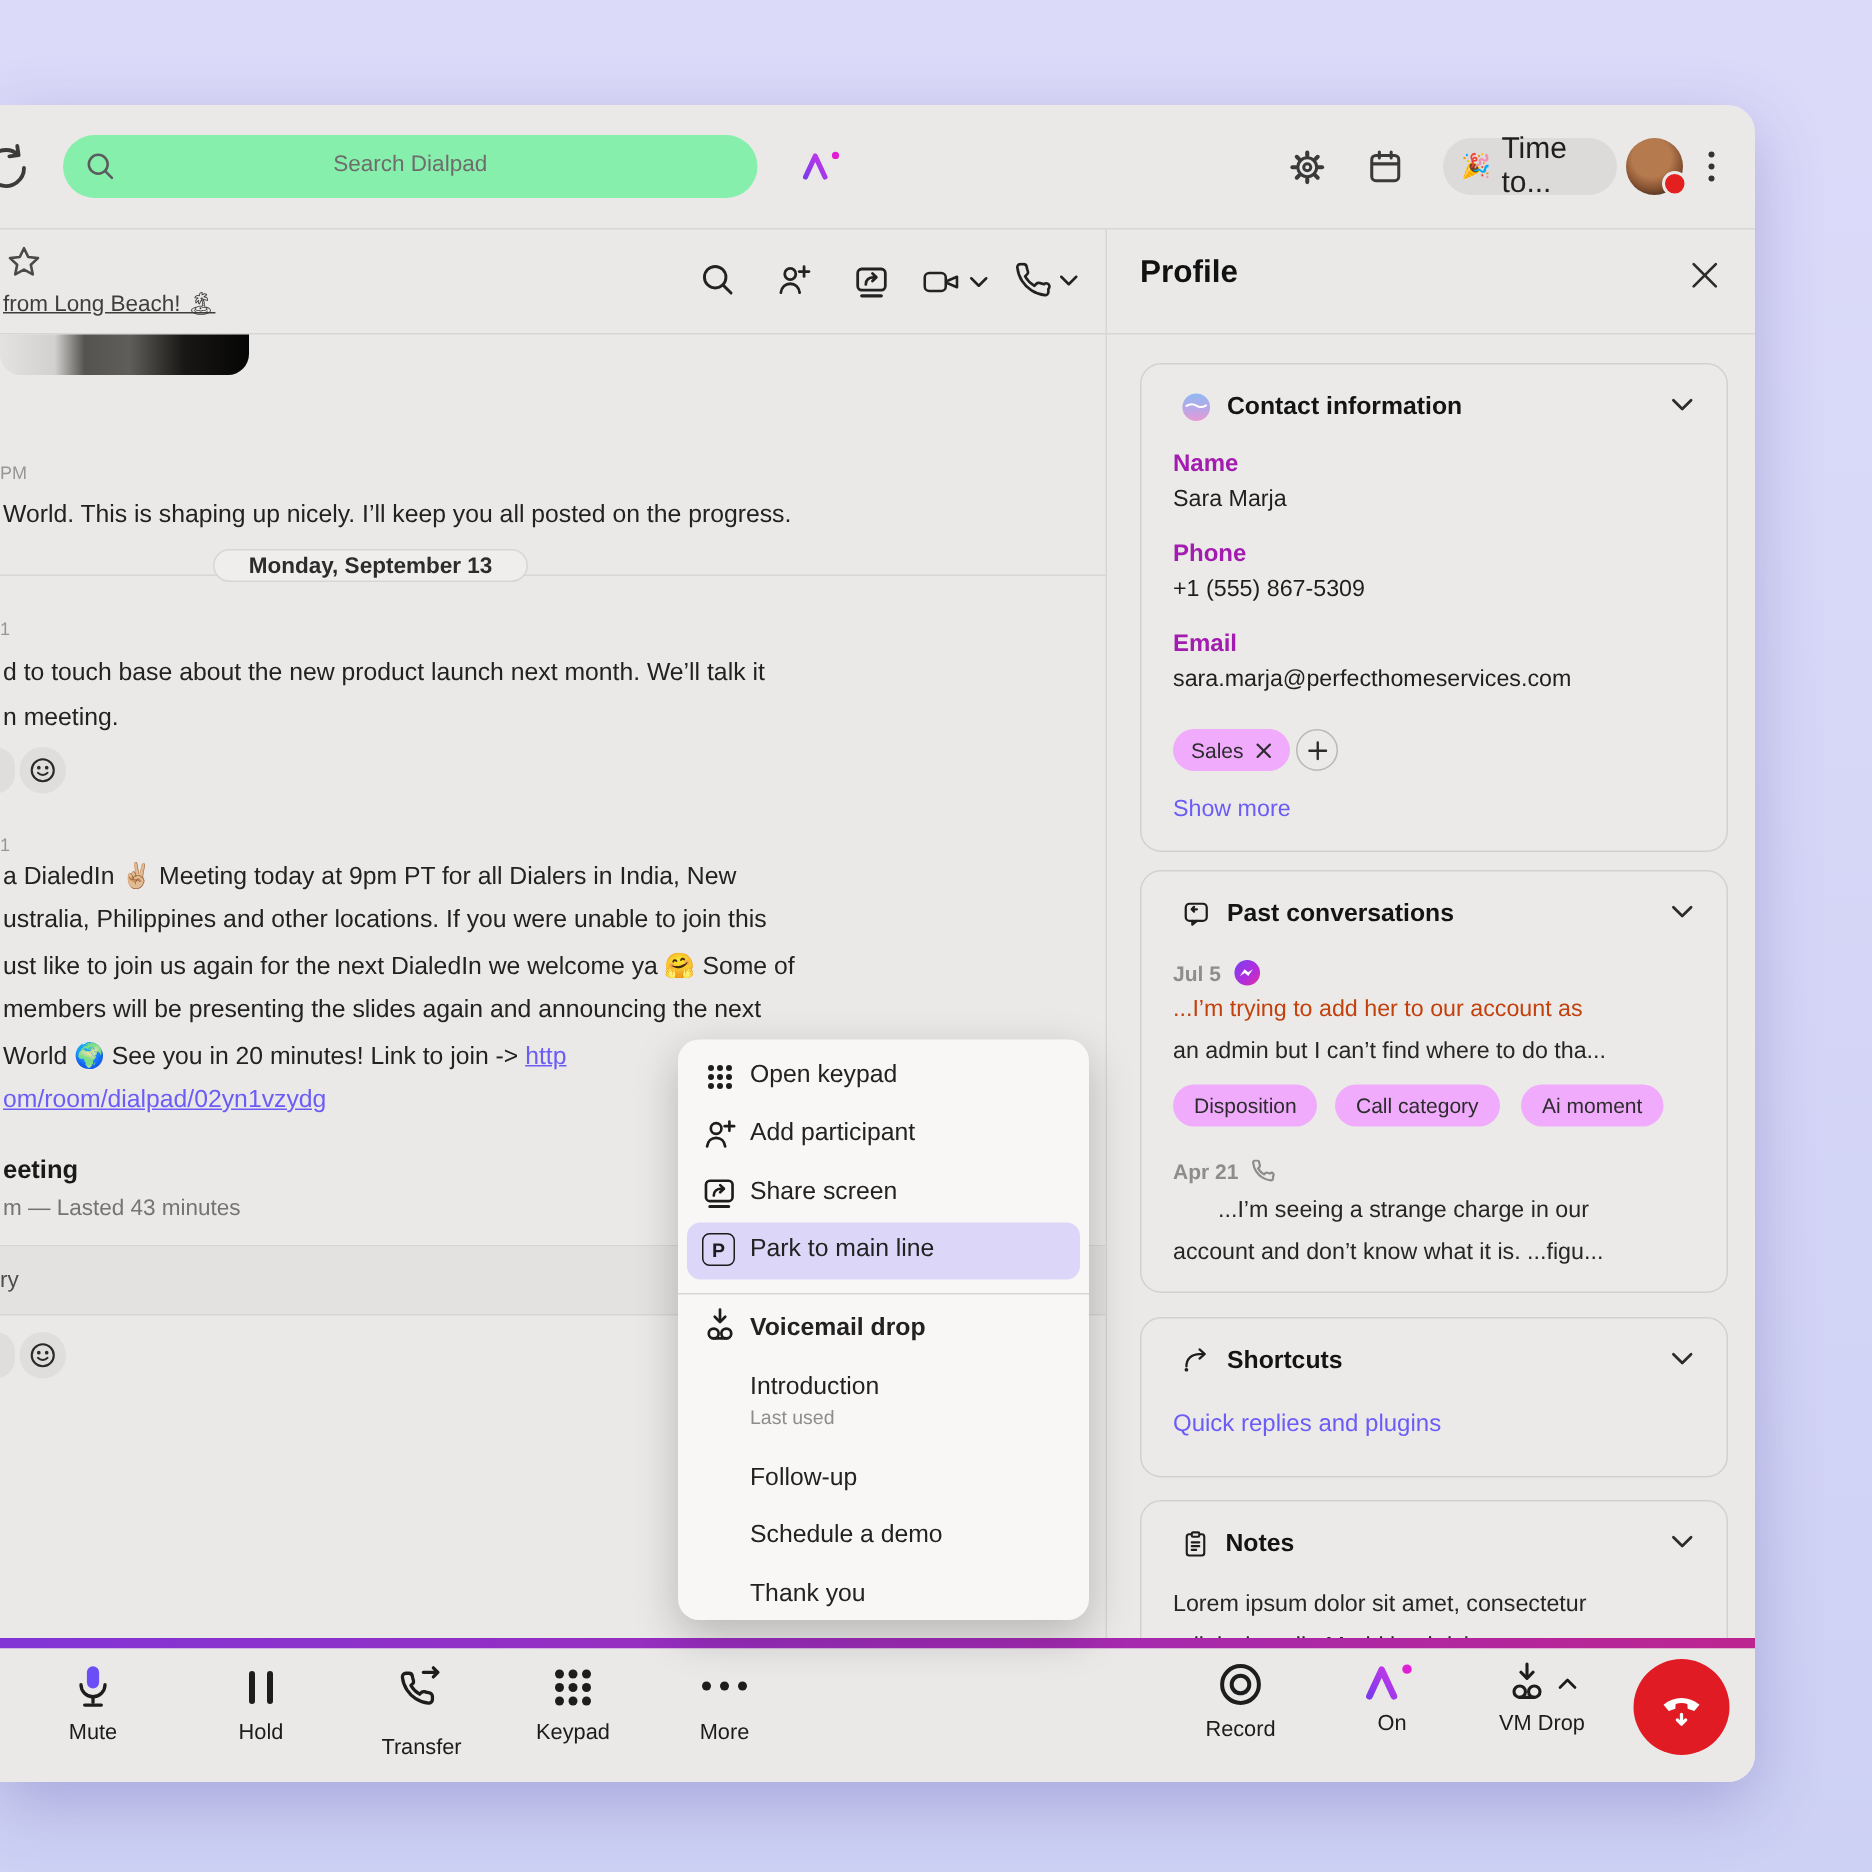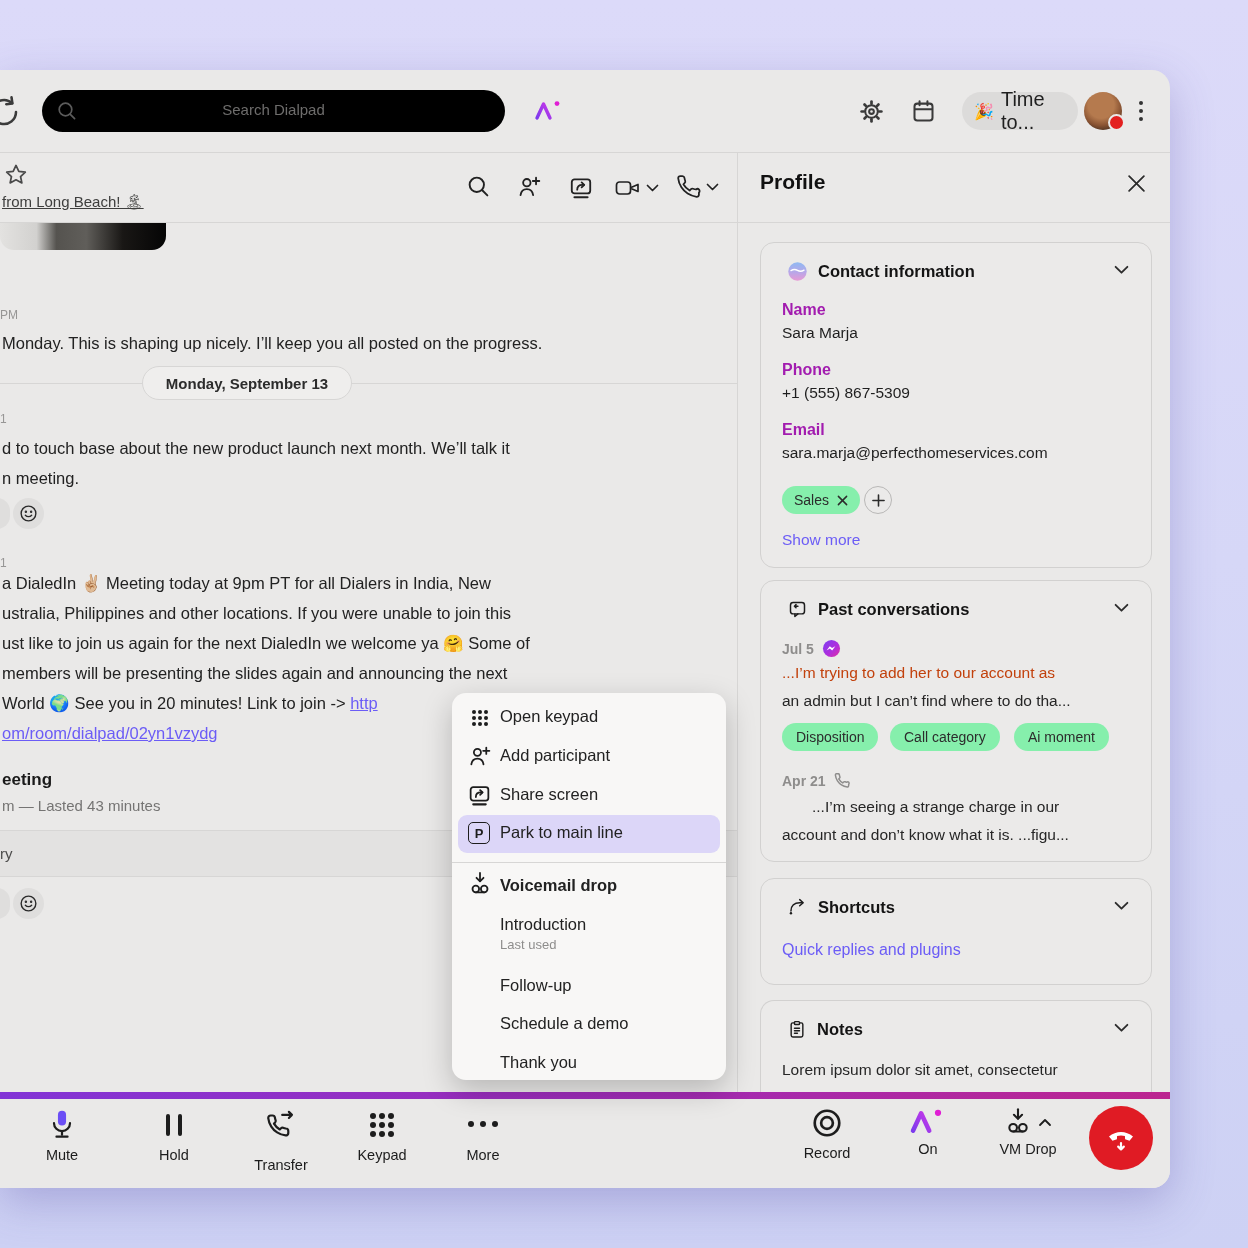--- a/index.html
+++ b/index.html
@@ -15,21 +15,21 @@
     position:absolute;left:0;top:70px;width:1170px;height:1118px;
     background:#eae9e8;border-radius:0 18px 18px 0;overflow:hidden;
     box-shadow:0 14px 44px rgba(80,70,160,.30);
   }
   .divider{position:absolute;background:#d7d6d5;height:1px;}
   .vdivider{position:absolute;background:#d7d6d5;width:1px;}
   .gray-label{color:#a21caf;font-size:16px;font-weight:bold;}
   .msg{font-size:16.5px;color:#222;white-space:nowrap;}
   .timestamp{font-size:12px;color:#979695;}
   .purple{color:#6b5cf6;}
-  .pill{background:#86efac;border-radius:15px;display:flex;align-items:center;justify-content:center;font-size:14px;color:#2c2c2c;}
+  .pill{background:#f0abfc;border-radius:15px;display:flex;align-items:center;justify-content:center;font-size:14px;color:#2c2c2c;}
   .card{position:absolute;left:760px;width:392px;border:1px solid #d2d1d0;border-radius:14px;background:#eceBea;background:#ebeae9;box-sizing:border-box;}
   .card-header{position:absolute;left:26px;top:18px;display:flex;align-items:center;gap:10px;font-weight:bold;font-size:16.5px;color:#141414;}
   .chev{position:absolute;right:22px;top:22px;}
   .menu-item-label{font-size:16.5px;color:#222;}
   .cb-label{font-size:14.5px;color:#1c1c1c;text-align:center;}
   .link{color:#6b5cf6;}
   svg{display:block;}
   .reaction{width:31px;height:31px;border-radius:50%;background:#dfdedd;display:flex;align-items:center;justify-content:center;}
 </style>
 </head>
@@ -38,21 +38,21 @@
 <div id="screen">
 <div id="window">
 
   <div class="abs" style="left:0;top:0;width:1170px;height:82px;">
     <div class="abs" style="left:-14px;top:24px;">
       <svg width="36" height="36" viewBox="0 0 24 24">
             <path d="M20 12a8 8 0 1 1-2.6-5.9" fill="none" stroke="#3b3b3b" stroke-width="1.7" stroke-linecap="round"></path>
             <path d="M17 2.2 17.6 6.3 13.5 6.8" fill="none" stroke="#3b3b3b" stroke-width="1.7" stroke-linecap="round" stroke-linejoin="round"></path>
           </svg>
     </div>
-    <div class="abs" style="left:42px;top:20px;width:463px;height:42px;border-radius:21px;background:#000000;">
+    <div class="abs" style="left:42px;top:20px;width:463px;height:42px;border-radius:21px;background:#86efac;">
       <div class="abs" style="left:14px;top:10px;">
         <svg width="22" height="22" viewBox="0 0 22 22">
               <circle cx="9.5" cy="9.5" r="6.3" fill="none" stroke="#5b5b5b" stroke-width="1.7"></circle>
               <line x1="14.3" y1="14.3" x2="18.6" y2="18.6" stroke="#5b5b5b" stroke-width="1.7" stroke-linecap="round"></line>
             </svg>
       </div>
       <div class="abs" style="left:0;top:11px;width:463px;text-align:center;font-size:15px;color:#6e6d6c;">Search Dialpad</div>
     </div>
     <div class="abs" style="left:534px;top:29px;">
       <svg width="30" height="24" viewBox="0 0 30 24">
@@ -151,24 +151,24 @@
             <path d="M1.5 1.5 6.5 6.5 11.5 1.5" fill="none" stroke="#222" stroke-width="1.7" stroke-linecap="round" stroke-linejoin="round"></path>
           </svg>
     </div>
   </div>
   <div class="divider" style="left:0;top:152px;width:1170px;"></div>
   <div class="vdivider" style="left:737px;top:82px;height:1010px;"></div>
 
   <div class="abs" style="left:0;top:153px;width:166px;height:27px;border-radius:0 0 14px 14px;background:linear-gradient(90deg,#e3e2e0 0%,#d2d1cf 22%,#55534f 34%,#605e5a 52%,#191715 74%,#050505 100%);"></div>
 
   <div class="abs timestamp" style="left:0;top:238px;">PM</div>
-  <div class="abs msg" style="left:2px;top:264px;">Monday. This is shaping up nicely. I’ll keep you all posted on the progress.</div>
+  <div class="abs msg" style="left:2px;top:264px;">World. This is shaping up nicely. I’ll keep you all posted on the progress.</div>
 
   <div class="divider" style="left:0;top:313px;width:737px;"></div>
-  <div class="abs" style="left:142px;top:296px;width:210px;height:34px;border-radius:17px;background:#efeeed;border:1px solid #d7d6d5;display:flex;align-items:center;justify-content:center;font-size:15px;font-weight:bold;color:#2c2c2c;box-sizing:border-box;">Monday, September 13</div>
+  <div class="abs" style="left:142px;top:296px;width:210px;height:22px;border-radius:17px;background:#efeeed;border:1px solid #d7d6d5;display:flex;align-items:center;justify-content:center;font-size:15px;font-weight:bold;color:#2c2c2c;box-sizing:border-box;">Monday, September 13</div>
 
   <div class="abs timestamp" style="left:0;top:342px;">1</div>
   <div class="abs msg" style="left:2px;top:369px;">d to touch base about the new product launch next month. We’ll talk it</div>
   <div class="abs msg" style="left:2px;top:399px;">n meeting.</div>
   <div class="abs" style="left:-16px;top:428px;width:26px;height:31px;border-radius:15px;background:#dfdedd;"></div>
   <div class="abs reaction" style="left:13px;top:428px;">
     <svg width="21" height="21" viewBox="0 0 24 24" fill="none" stroke="#2a2a2a" stroke-width="1.6" stroke-linecap="round">
       <circle cx="12" cy="12" r="8.4"></circle>
           <circle cx="9" cy="10" r="0.6" fill="#2a2a2a"></circle>
           <circle cx="15" cy="10" r="0.6" fill="#2a2a2a"></circle>

